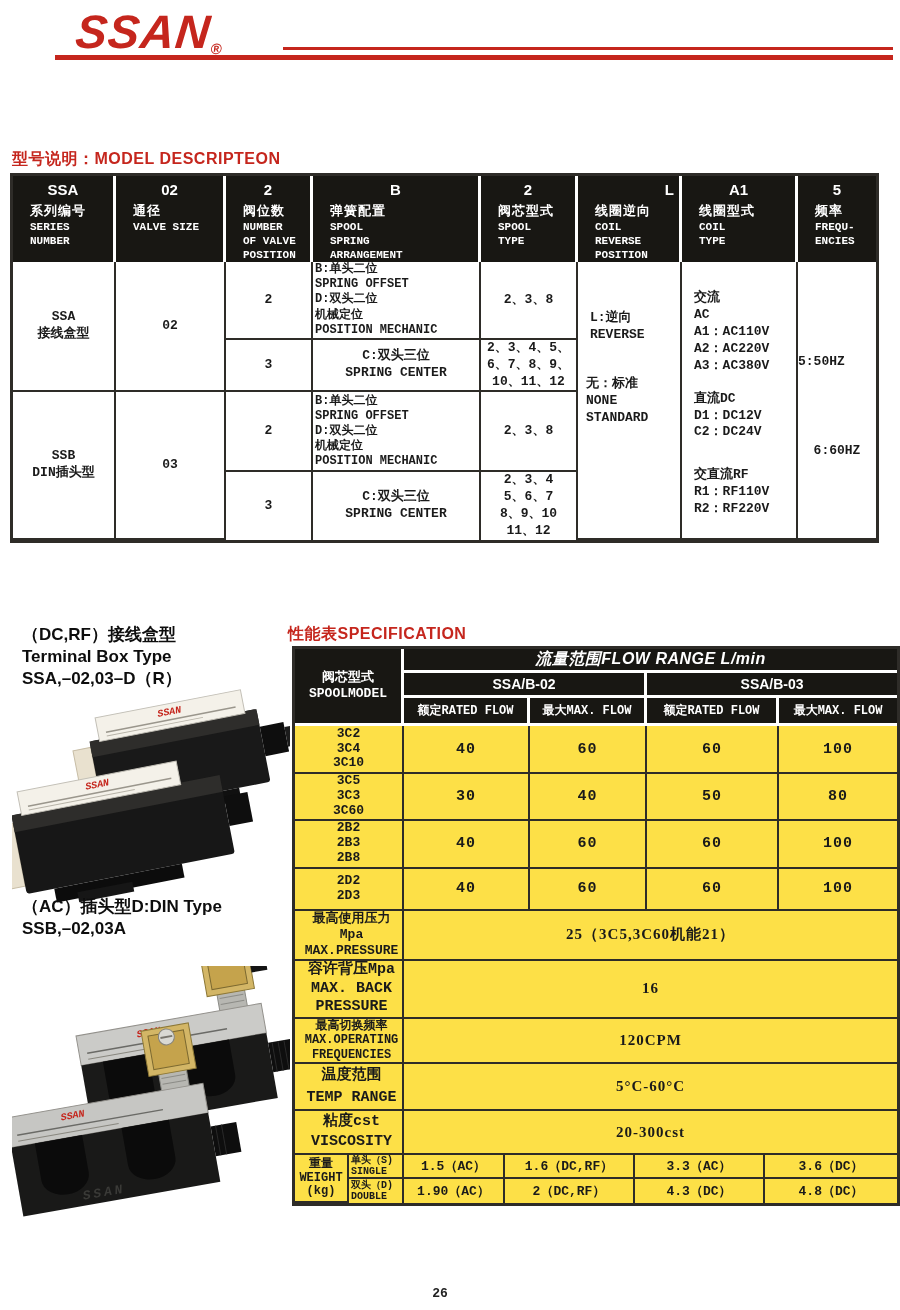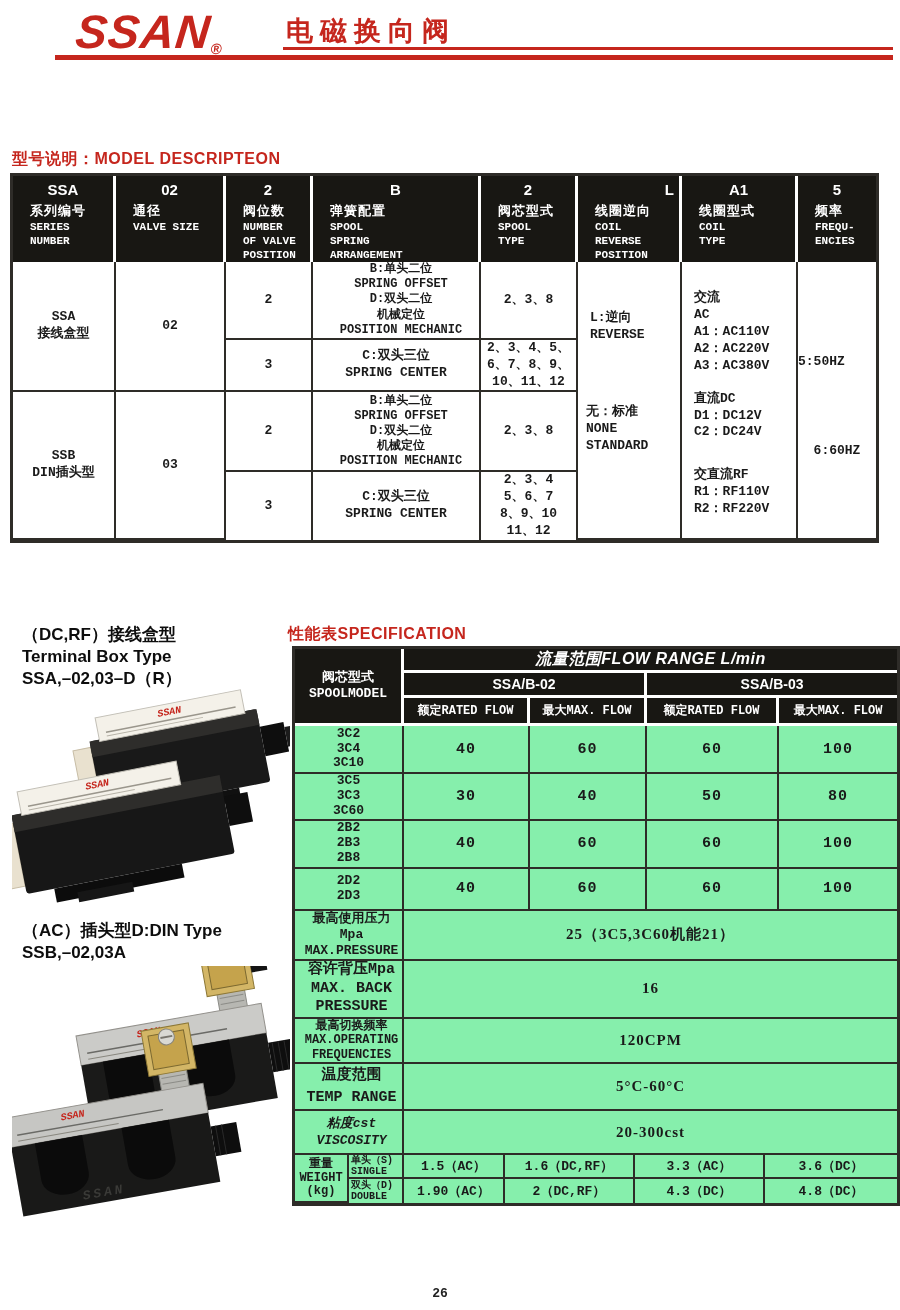--- a/index.html
+++ b/index.html
@@ -21,21 +21,21 @@
   .sec-title{position:absolute;color:#c5261d;font-family:"Liberation Sans","DejaVu Sans",sans-serif;
         font-weight:bold;font-size:16px;letter-spacing:0.5px;}
   .t1{left:12px;top:149px;}
   .t2{left:288px;top:624px;}
 
   
   table{border-collapse:separate;border-spacing:0;table-layout:fixed;}
   td,th{box-sizing:border-box;padding:0;vertical-align:middle;overflow:hidden;}
   .pre{white-space:pre-line;}
   .center{text-align:center;}
-  .leftpad{text-align:center;padding-left:10px;}
+  .leftpad{text-align:left;padding-left:2px;}
 
   
   .mt{position:absolute;left:10px;top:173px;width:863px;border:3px solid #2e2c28;background:#fff;}
   .mt th{background:#181713;color:#fff;border-right:3px solid #fff;border-bottom:0;
          vertical-align:top;height:85px;text-align:left;}
   .mt th:last-child{border-right:0;}
   .mt .code{font-size:15px;font-weight:bold;text-align:center;margin-top:5px;font-family:"Liberation Sans",sans-serif;}
   .mt .code.right{text-align:right;padding-right:5px;}
   .mt .zh{font-size:13px;font-weight:bold;margin:4px 0 1px 17px;letter-spacing:1px;}
   .mt .en{font-size:11px;font-weight:bold;margin-left:17px;line-height:1.25;white-space:pre-line;}
@@ -44,79 +44,78 @@
   .mt td.nr{border-right:0;}
   .mt tr.last td{border-bottom:0;}
   .mt tr.rA{height:75px;}
   .mt tr.rB{height:52px;}
   .mt tr.rC{height:80px;}
   .mt tr.rD{height:55px;}
   .mt td.sm{font-size:12px;line-height:1.26;}
   .mt td.tall{vertical-align:top;}
   .blk{white-space:pre-line;text-align:left;}
   .rev1{margin:48px 0 0 12px;}
-  .rev2{margin:60px 0 0 8px;}
+  .rev2{margin:32px 0 0 8px;}
   .ct1{margin:28px 0 0 12px;line-height:1.3;}
   .ct2{margin:16px 0 0 12px;line-height:1.3;}
   .ct3{margin:26px 0 0 12px;line-height:1.3;}
   .f1{margin:92px 0 0 0;}
   .f2{margin:72px 0 0 0;text-align:center;}
 
   
   .caption{position:absolute;left:22px;color:#0d0d0d;white-space:pre-line;
         font-family:"Liberation Sans","DejaVu Sans",sans-serif;font-weight:bold;
         font-size:17px;line-height:1.3;}
   .c1{top:624px;}
-  .c2{top:920px;}
+  .c2{top:896px;}
   .photo{position:absolute;left:12px;}
   .p1{top:688px;width:278px;height:232px;}
   .p2{top:966px;width:278px;height:282px;}
 
   
   .st{position:absolute;left:292px;top:646px;width:602px;border:3px solid #2e2c28;background:#fff;}
   .st th{background:#181713;color:#fff;border-right:3px solid #fff;border-bottom:3px solid #fff;
          font-weight:bold;text-align:center;}
   .st th.nr{border-right:0;}
   .st tr.h1{height:22px;}
   .st tr.h2{height:25px;}
   .st tr.h3{height:28px;}
   .st .spoolhead{font-size:13px;line-height:1.25;}
   .st .rangehead{font-size:16px;font-family:"Liberation Sans",sans-serif;letter-spacing:0.5px;font-style:italic;}
   .st .grouphead{font-size:14px;font-family:"Liberation Sans",sans-serif;}
   .st .flowhead{font-size:12px;}
-  .st td{border-right:2px solid #2e2c28;border-bottom:2px solid #2e2c28;background:#86efac;
+  .st td{border-right:2px solid #2e2c28;border-bottom:2px solid #2e2c28;background:#fde047;
          font-weight:bold;text-align:center;}
   .st td.nr{border-right:0;}
   .st tr.lastrow td{border-bottom:0;}
   .st tr.f{height:48px;}
   .st tr.f2r{height:42px;}
   .st td.model{font-size:13px;line-height:1.15;}
   .st td.val{font-size:15px;letter-spacing:1px;}
   .st td.plabel{text-align:center;padding-left:6px;line-height:1.2;}
   .st tr.p1r{height:50px;} .st tr.p1r .plabel{font-size:13px;}
   .st tr.p2r{height:53px;} .st tr.p2r .plabel{font-size:15px;line-height:1.25;}
   .st tr.p3r{height:44px;} .st tr.p3r .plabel{font-size:12px;}
   .st tr.p4r{height:47px;} .st tr.p4r .plabel{font-size:15px;line-height:1.45;}
-  .st tr.p5r{height:44px;} .st tr.p5r .plabel{font-size:13px;line-height:1.35;font-style:italic;}
+  .st tr.p5r{height:44px;} .st tr.p5r .plabel{font-size:15px;line-height:1.35;}
   .st td.pval{font-size:15px;letter-spacing:1px;font-family:Liberation Serif, serif;}
   .st tr.w{height:24px;}
   .st td.wlabel{font-size:12px;line-height:1.1;text-align:center;}
   .st td.wsub{font-size:10px;line-height:1.1;text-align:left;padding-left:2px;}
   .st td.wval{font-size:13px;}
 
   .footer{position:absolute;left:380px;top:1286px;width:120px;text-align:center;
         font-size:13px;font-weight:bold;color:#222;}
 </style>
 </head>
 <body>
 
 <div class="page">
 
   <div class="logo"><span>SSAN</span><span class="reg">®</span></div>
-  <div class="doc-title">电磁换向阀</div>
   <div class="rule-thin"></div>
   <div class="rule-thick"></div>
 
   <div class="sec-title t1">型号说明：MODEL DESCRIPTEON</div>
 
   <table class="mt">
     <colgroup>
       <col style="width:103px">
         <col style="width:110px">
         <col style="width:87px">

